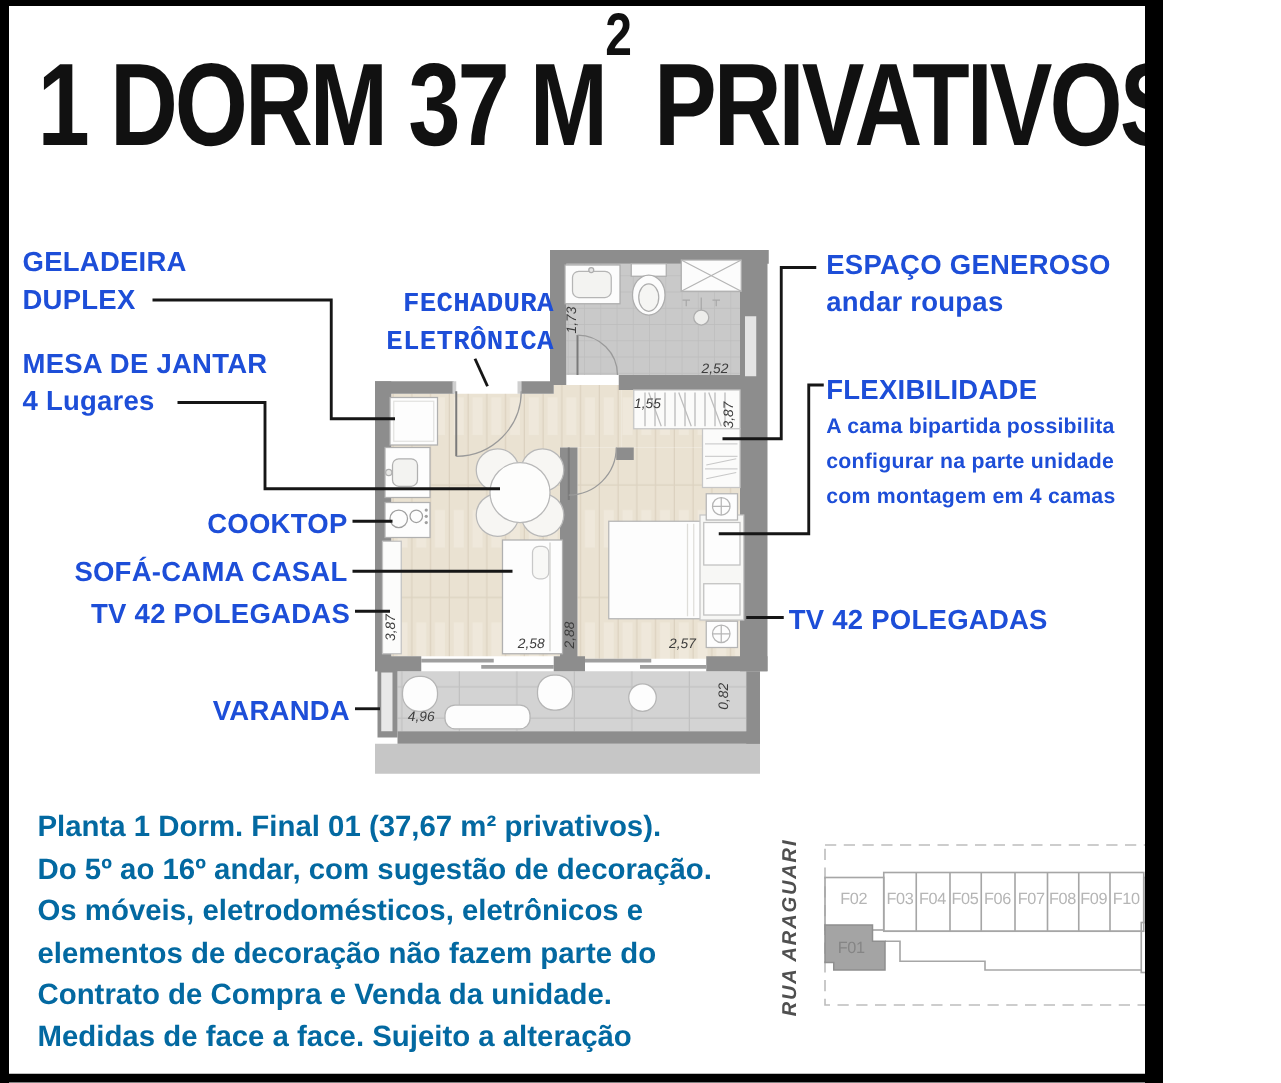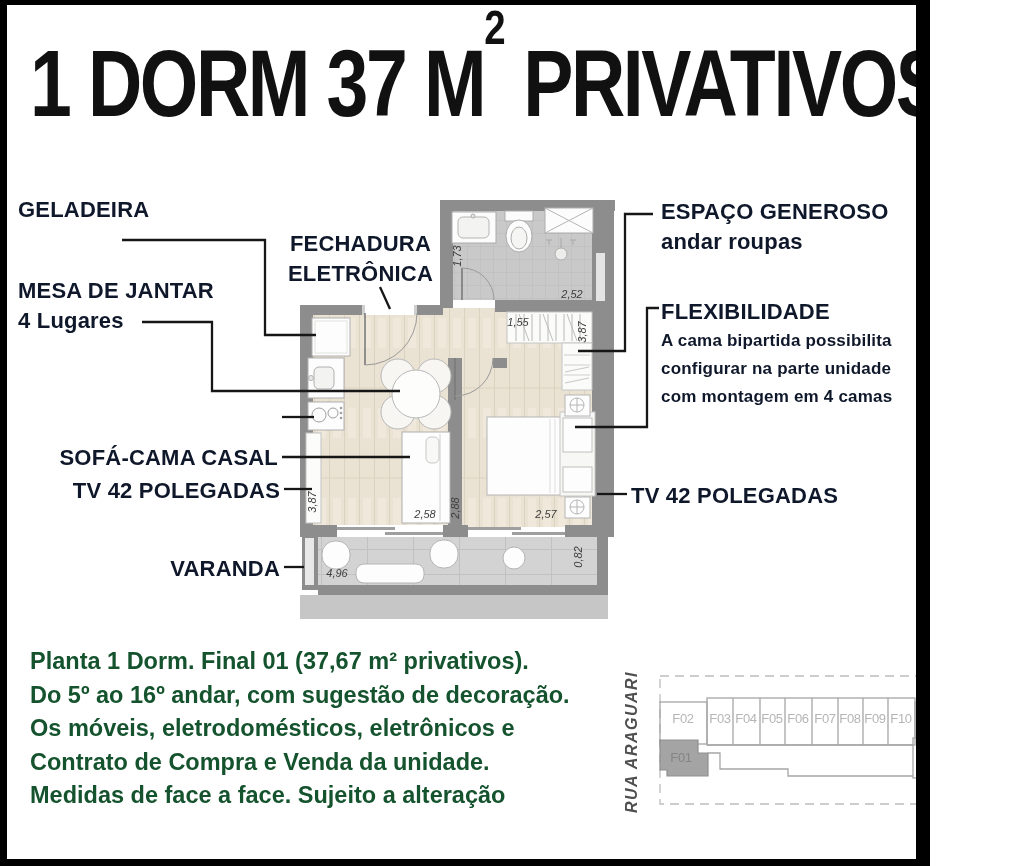--- a/index.html
+++ b/index.html
@@ -10,27 +10,27 @@
   #frame-left{left:0;top:0;width:7px;height:866px;}
   #frame-right{right:0;top:0;width:14px;height:866px;}
   #frame-bottom{left:0;bottom:0;width:1025px;height:7px;}
 
   .title{position:absolute;left:30px;top:30px;font-size:94px;font-weight:bold;
          letter-spacing:-3px;white-space:nowrap;transform:scaleX(0.80);
          transform-origin:left top;color:#111;z-index:5;}
   .title sup{font-size:48px;position:relative;top:-40px;letter-spacing:-1px;}
 
   .callout{position:absolute;font-weight:bold;font-size:22px;line-height:30px;
-           letter-spacing:0.2px;z-index:6;color:#0f172a;white-space:nowrap;}
+           letter-spacing:0.2px;z-index:6;color:#1d4ed8;white-space:nowrap;}
   .r{text-align:right;}
-  .c{text-align:center;}
+  .c{text-align:right;font-family:Liberation Mono, monospace;}
   .flex-lines{font-size:17px;line-height:28px;}
 
   .disclaimer{position:absolute;left:30px;top:645px;font-size:23.5px;font-weight:bold;
-              line-height:33.5px;z-index:6;color:#14532d;white-space:nowrap;}
+              line-height:33.5px;z-index:6;color:#0369a1;white-space:nowrap;}
 
   svg text{font-family:"Liberation Sans",sans-serif;}
   .dim{font-size:11px;font-style:italic;fill:#3d3d3d;}
   .kp-label{font-size:13px;letter-spacing:-0.3px;}
 </style>
 </head>
 <body>
 
 <div id="page">
 
@@ -231,32 +231,34 @@
       <g>
         <circle cx="964" cy="658" r="13" fill="none" stroke="#8a8a8a" stroke-width="1.5"></circle>
         <path d="M953,647 L969,664" stroke="#1a1a1a" stroke-width="5" fill="none"></path>
         <path d="M944,639 L954,646" stroke="#5a5a5a" stroke-width="2" fill="none"></path>
       </g>
     </g>
   </svg>
 
   <div class="callout" style="left:18px;top:195px;">
     <div>GELADEIRA</div>
+    <div>DUPLEX</div>
   </div>
 
   <div class="callout" style="left:18px;top:276px;">
     <div>MESA DE JANTAR</div>
     <div>4 Lugares</div>
   </div>
 
   <div class="callout c" style="left:278px;top:229px;width:165px;">
     <div>FECHADURA</div>
     <div>ELETRÔNICA</div>
   </div>
 
+  <div class="callout r" style="left:18px;top:404px;width:260px;">COOKTOP</div>
 
   <div class="callout r" style="left:18px;top:443px;width:260px;">SOFÁ-CAMA CASAL</div>
 
   <div class="callout r" style="left:18px;top:476px;width:262px;">TV 42 POLEGADAS</div>
 
   <div class="callout r" style="left:18px;top:554px;width:262px;">VARANDA</div>
 
   <div class="callout" style="left:661px;top:197px;">
     <div>ESPAÇO GENEROSO</div>
     <div>andar roupas</div>
@@ -270,17 +272,18 @@
       <div>com montagem em 4 camas</div>
     </div>
   </div>
 
   <div class="callout" style="left:631px;top:481px;">TV 42 POLEGADAS</div>
 
   <div class="disclaimer">
     <div>Planta 1 Dorm. Final 01 (37,67 m² privativos).</div>
     <div>Do 5º ao 16º andar, com sugestão de decoração.</div>
     <div>Os móveis, eletrodomésticos, eletrônicos e</div>
+    <div>elementos de decoração não fazem parte do</div>
     <div>Contrato de Compra e Venda da unidade.</div>
     <div>Medidas de face a face. Sujeito a alteração</div>
   </div>
 
 </div>
 
 </body></html>

